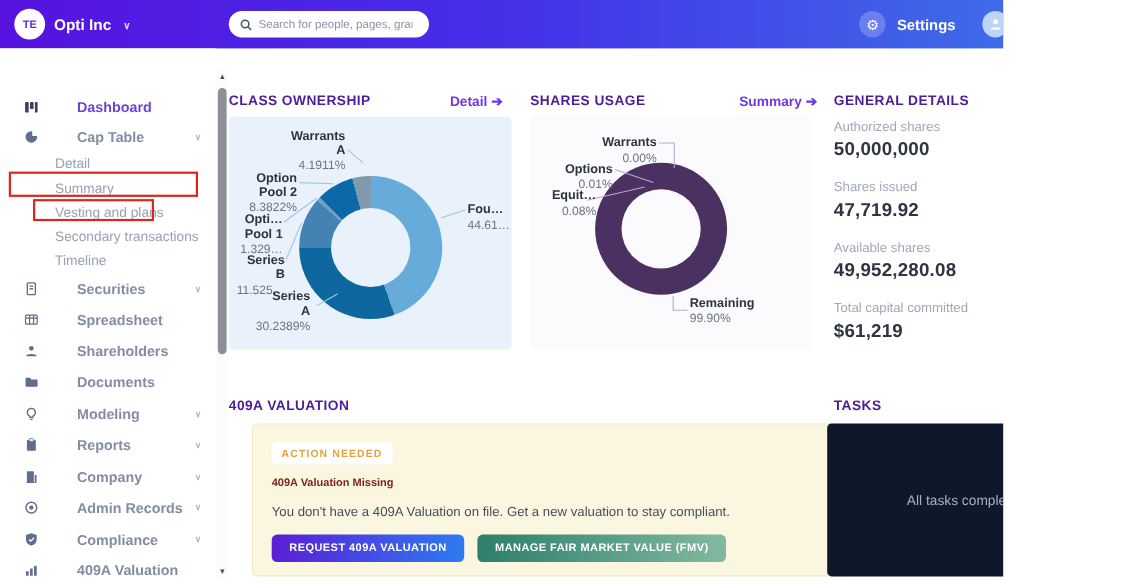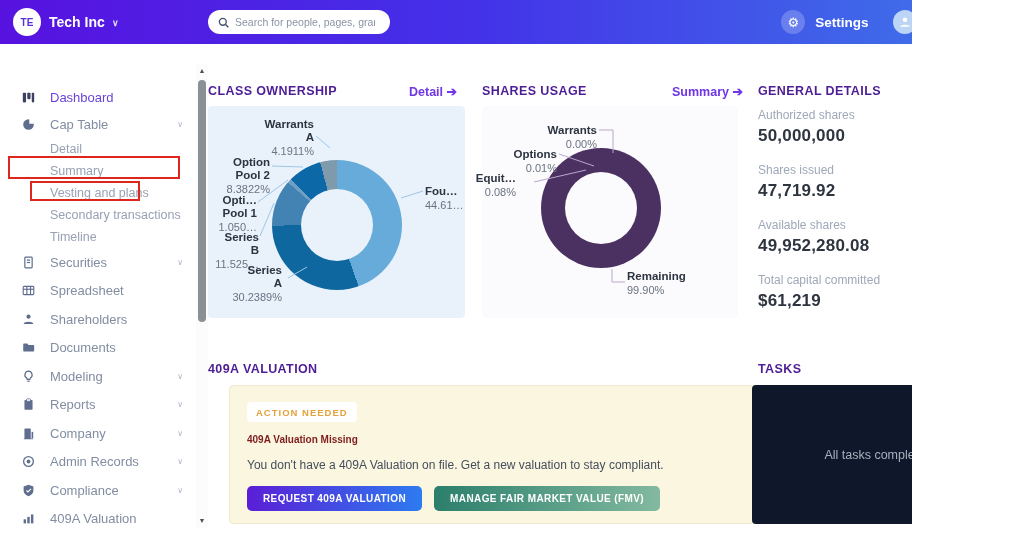--- a/index.html
+++ b/index.html
@@ -22,21 +22,21 @@
   .hdr-right { position:absolute; right:14px; top:0; height:44px; display:flex; align-items:center; gap:10px; }
   .gear-circle { width:24px; height:24px; border-radius:50%; background:rgba(255,255,255,.22);
     display:flex; align-items:center; justify-content:center; color:#fff; font-size:13px; }
   .hdr-label { color:#fff; font-size:13.5px; font-weight:600; }
   .user-avatar { width:24px; height:24px; border-radius:50%; background:#bcd4f6; display:flex; align-items:center; justify-content:center; margin-left:14px; }
   .bell { margin-left:8px; }
 
   
   .sidebar { position:absolute; left:0; top:44px; width:196px; height:490px; background:#fff; padding-top:40px; }
   .nav-item { height:27px; display:flex; align-items:center; padding:0 14px 0 22px; color:#828da2;
-    font-size:13px; font-weight:400; cursor:pointer; position:relative; }
+    font-size:13px; font-weight:700; cursor:pointer; position:relative;gap:20px; }
   .nav-item.tall { height:28.5px; }
   .nav-item .nav-icon { width:15px; margin-right:13px; color:#5f6e8e; display:flex; align-items:center; }
   .nav-item.active { color:#6a43d8; }
   .nav-item.active .nav-icon { color:#3c4160; }
   .nav-sub { height:22px; display:flex; align-items:center; padding-left:50px; color:#98a1b3; font-size:12.5px; cursor:pointer; }
   .nav-chevron { position:absolute; right:13px; color:#aeb6c6; font-size:8px; }
   .redbox { position:absolute; border:2px solid #de261d; pointer-events:none; }
   .redbox1 { left:8px; top:112px; width:172px; height:23px; }
   .redbox2 { left:30px; top:137px; width:110px; height:20px; }
 
@@ -87,21 +87,21 @@
     display:flex; align-items:center; justify-content:center; }
   .tasks-empty { font-size:12.5px; color:#a8b0bd; }
 </style>
 </head>
 <body>
 
 <div id="page">
 
   <div class="topbar">
     <div class="co-avatar">TE</div>
-    <div class="co-name">Tech Inc</div>
+    <div class="co-name">Opti Inc</div>
     <div class="chev co-chev">∨</div>
     <div class="searchpill">
       <svg width="11" height="11" viewBox="0 0 16 16" fill="none" stroke="#42506b" stroke-width="2">
           <circle cx="7" cy="7" r="5"></circle>
           <line x1="11" y1="11" x2="15" y2="15"></line>
         </svg>
       <input placeholder="Search for people, pages, grants" style="">
     </div>
     <div class="hdr-right">
       <div class="gear-circle">
@@ -298,21 +298,21 @@
       <span class="lbl-val">4.1911%</span>
     </div>
     <div class="lbl" style="right:195px; top:50px;">
       <span class="lbl-name">Option
 Pool 2</span>
       <span class="lbl-val">8.3822%</span>
     </div>
     <div class="lbl" style="right:208px; top:88px;">
       <span class="lbl-name">Opti…
 Pool 1</span>
-      <span class="lbl-val">1.050…</span>
+      <span class="lbl-val">1.329…</span>
     </div>
     <div class="lbl" style="right:206px; top:125px;">
       <span class="lbl-name">Series
 B</span>
       <span class="lbl-val">11.525…</span>
     </div>
     <div class="lbl" style="right:183px; top:158px;">
       <span class="lbl-name">Series
 A</span>
       <span class="lbl-val">30.2389%</span>
@@ -332,21 +332,21 @@
       <polyline points="130,163 130,176 143,176" fill="none" stroke="#b9a8cd" stroke-width="1"></polyline>
     </svg>
     <div class="lbl" style="right:141px; top:18px;">
       <span class="lbl-name">Warrants</span>
       <span class="lbl-val">0.00%</span>
     </div>
     <div class="lbl" style="right:181px; top:42px;">
       <span class="lbl-name">Options</span>
       <span class="lbl-val">0.01%</span>
     </div>
-    <div class="lbl" style="right:222px; top:66px;">
+    <div class="lbl" style="right:196px; top:66px;">
       <span class="lbl-name">Equit…</span>
       <span class="lbl-val">0.08%</span>
     </div>
     <div class="lbl left" style="left:145px; top:164px;">
       <span class="lbl-name">Remaining</span>
       <span class="lbl-val">99.90%</span>
     </div>
   </div>
 
   <div class="gd">

